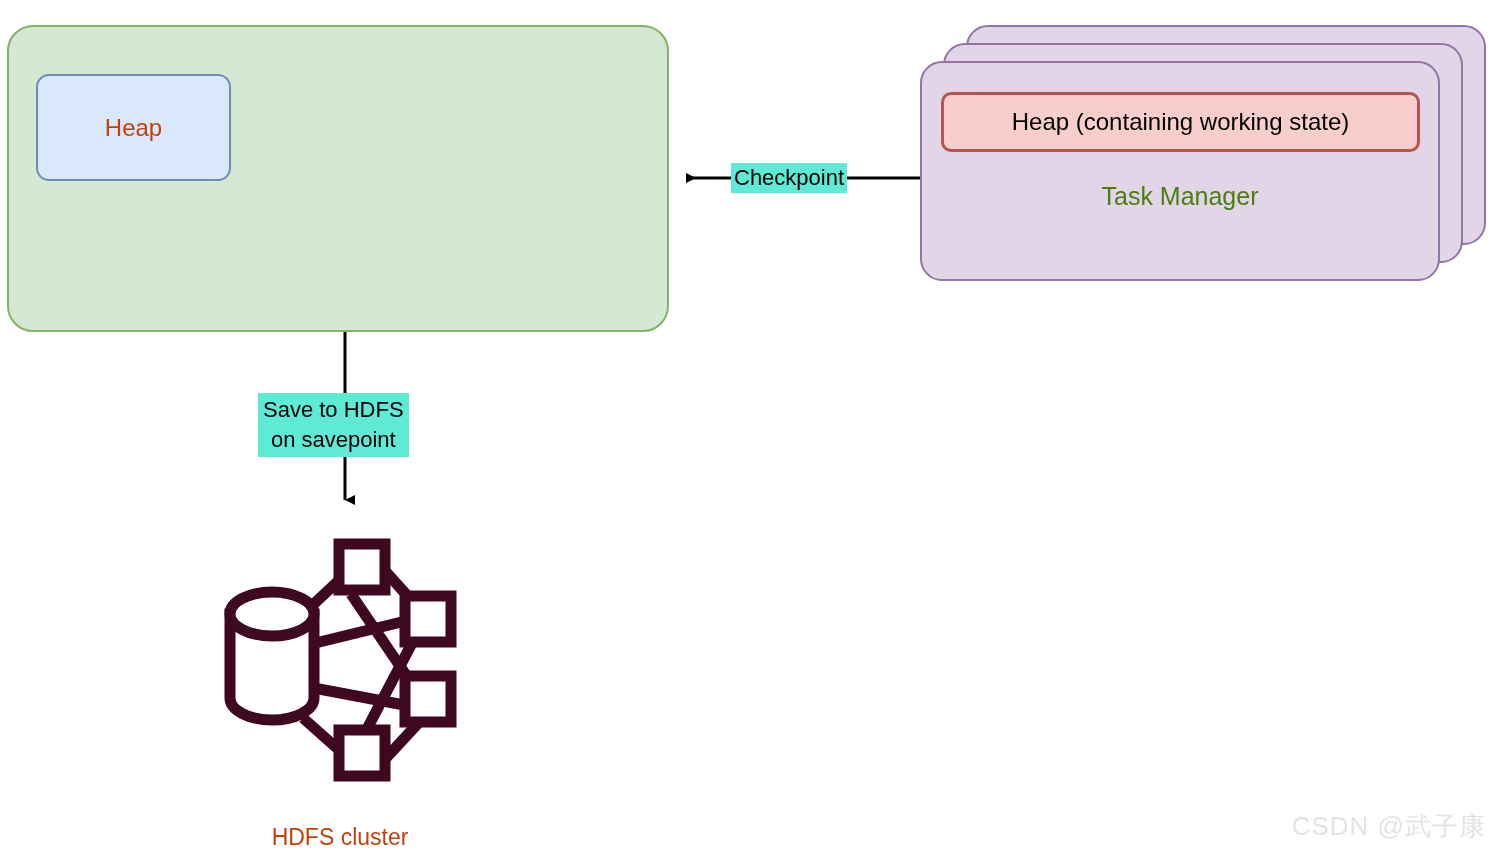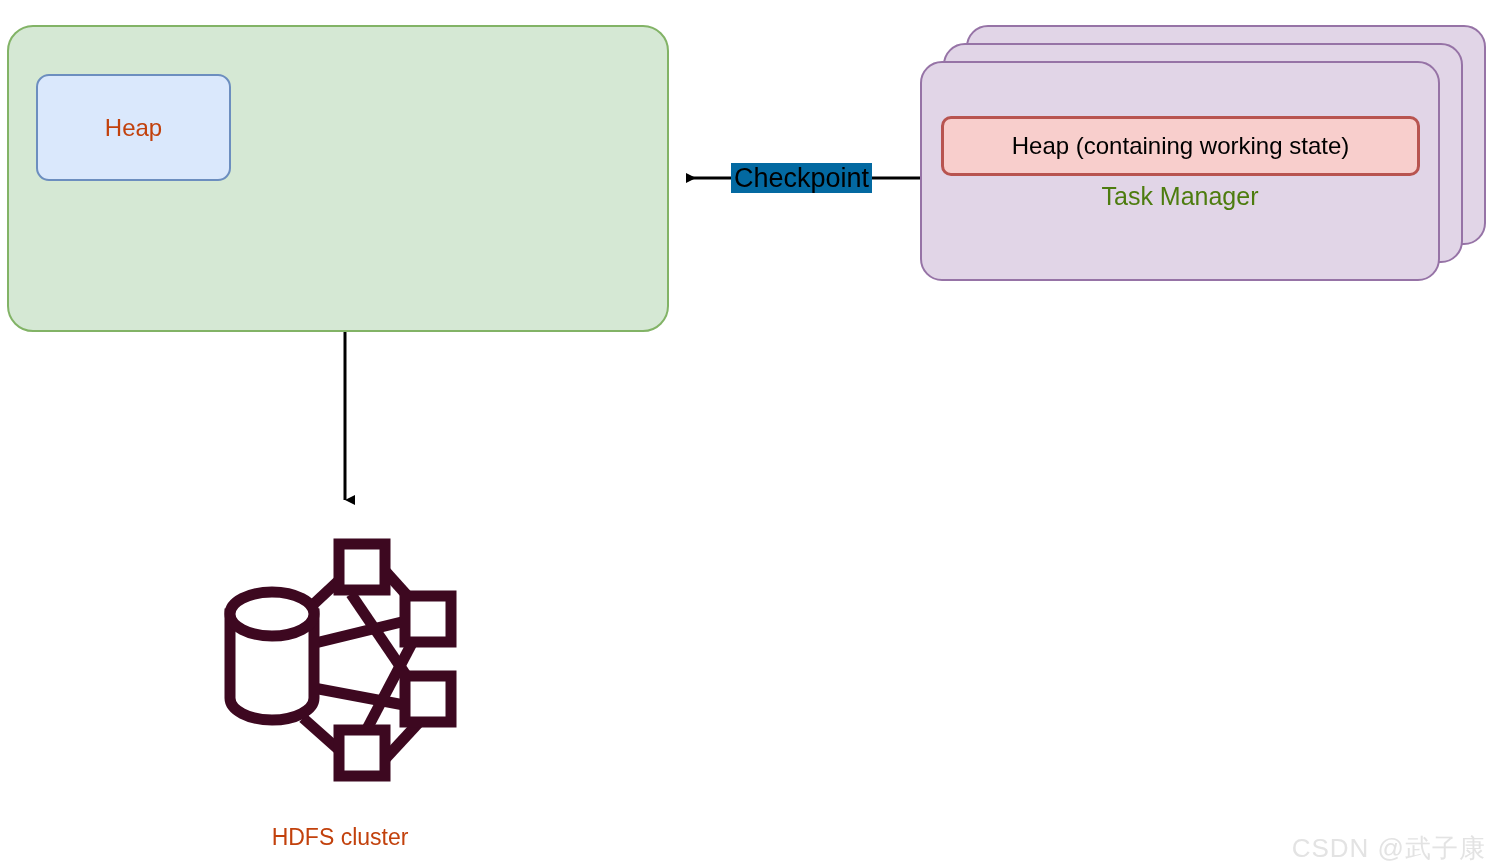--- a/index.html
+++ b/index.html
@@ -94,41 +94,40 @@
     top: 92px;
     width: 479px;
     height: 60px;
     background: #f8cecc;
     border: 3px solid #b85450;
     border-radius: 10px;
     box-sizing: border-box;
     display: flex;
     align-items: center;
     justify-content: center;
-    margin-top: 24px;
   }
   .heap-orange-label {
     font-size: 24px;
     color: #000000;
   }
 
   
   .conn-svg {
     position: absolute;
     left: 0;
     top: 0;
     width: 1500px;
     height: 866px;
     pointer-events: none;
   }
 
   .edge-label {
     position: absolute;
-    background: #0369a1;
-    font-size: 27px;
+    background: #5eead4;
+    font-size: 22px;
     color: #000000;
     line-height: 30px;
     white-space: nowrap;
   }
   .checkpoint-label {
     left: 731px;
     top: 163px;
     padding: 0 3px;
   }
   .savepoint-label {
@@ -154,21 +153,21 @@
     width: 300px;
     text-align: center;
     font-size: 23px;
     color: #c2410c;
   }
 
   
   .watermark {
     position: absolute;
     right: 14px;
-    bottom: 0;
+    bottom: 22px;
     font-size: 26px;
     color: #e3e3e3;
     letter-spacing: 1px;
     user-select: none;
   }
 </style>
 </head>
 <body>
 
 <div id="canvas">
@@ -198,20 +197,24 @@
   <div class="tm-card tm-card-mid"></div>
   <div class="tm-card tm-card-front"></div>
 
   <div class="heap-orange">
     <span class="heap-orange-label">Heap (containing working state)</span>
   </div>
   <div class="tm-label">Task Manager</div>
 
   <div class="edge-label checkpoint-label">Checkpoint</div>
 
+  <div class="edge-label savepoint-label">
+    <div>Save to HDFS</div>
+    <div>on savepoint</div>
+  </div>
 
   <svg class="hdfs-icon" viewBox="0 0 262 262" xmlns="http://www.w3.org/2000/svg">
     <g stroke="#3d0820" stroke-width="11" fill="none" stroke-linejoin="miter" stroke-linecap="butt">
 
       <line x1="95" y1="86" x2="140" y2="44"></line>
       <line x1="95" y1="86" x2="95" y2="190"></line>
       <line x1="95" y1="190" x2="140" y2="230"></line>
       <line x1="95" y1="118" x2="210" y2="90"></line>
       <line x1="95" y1="158" x2="212" y2="180"></line>
       <line x1="143" y1="66" x2="215" y2="172"></line>

